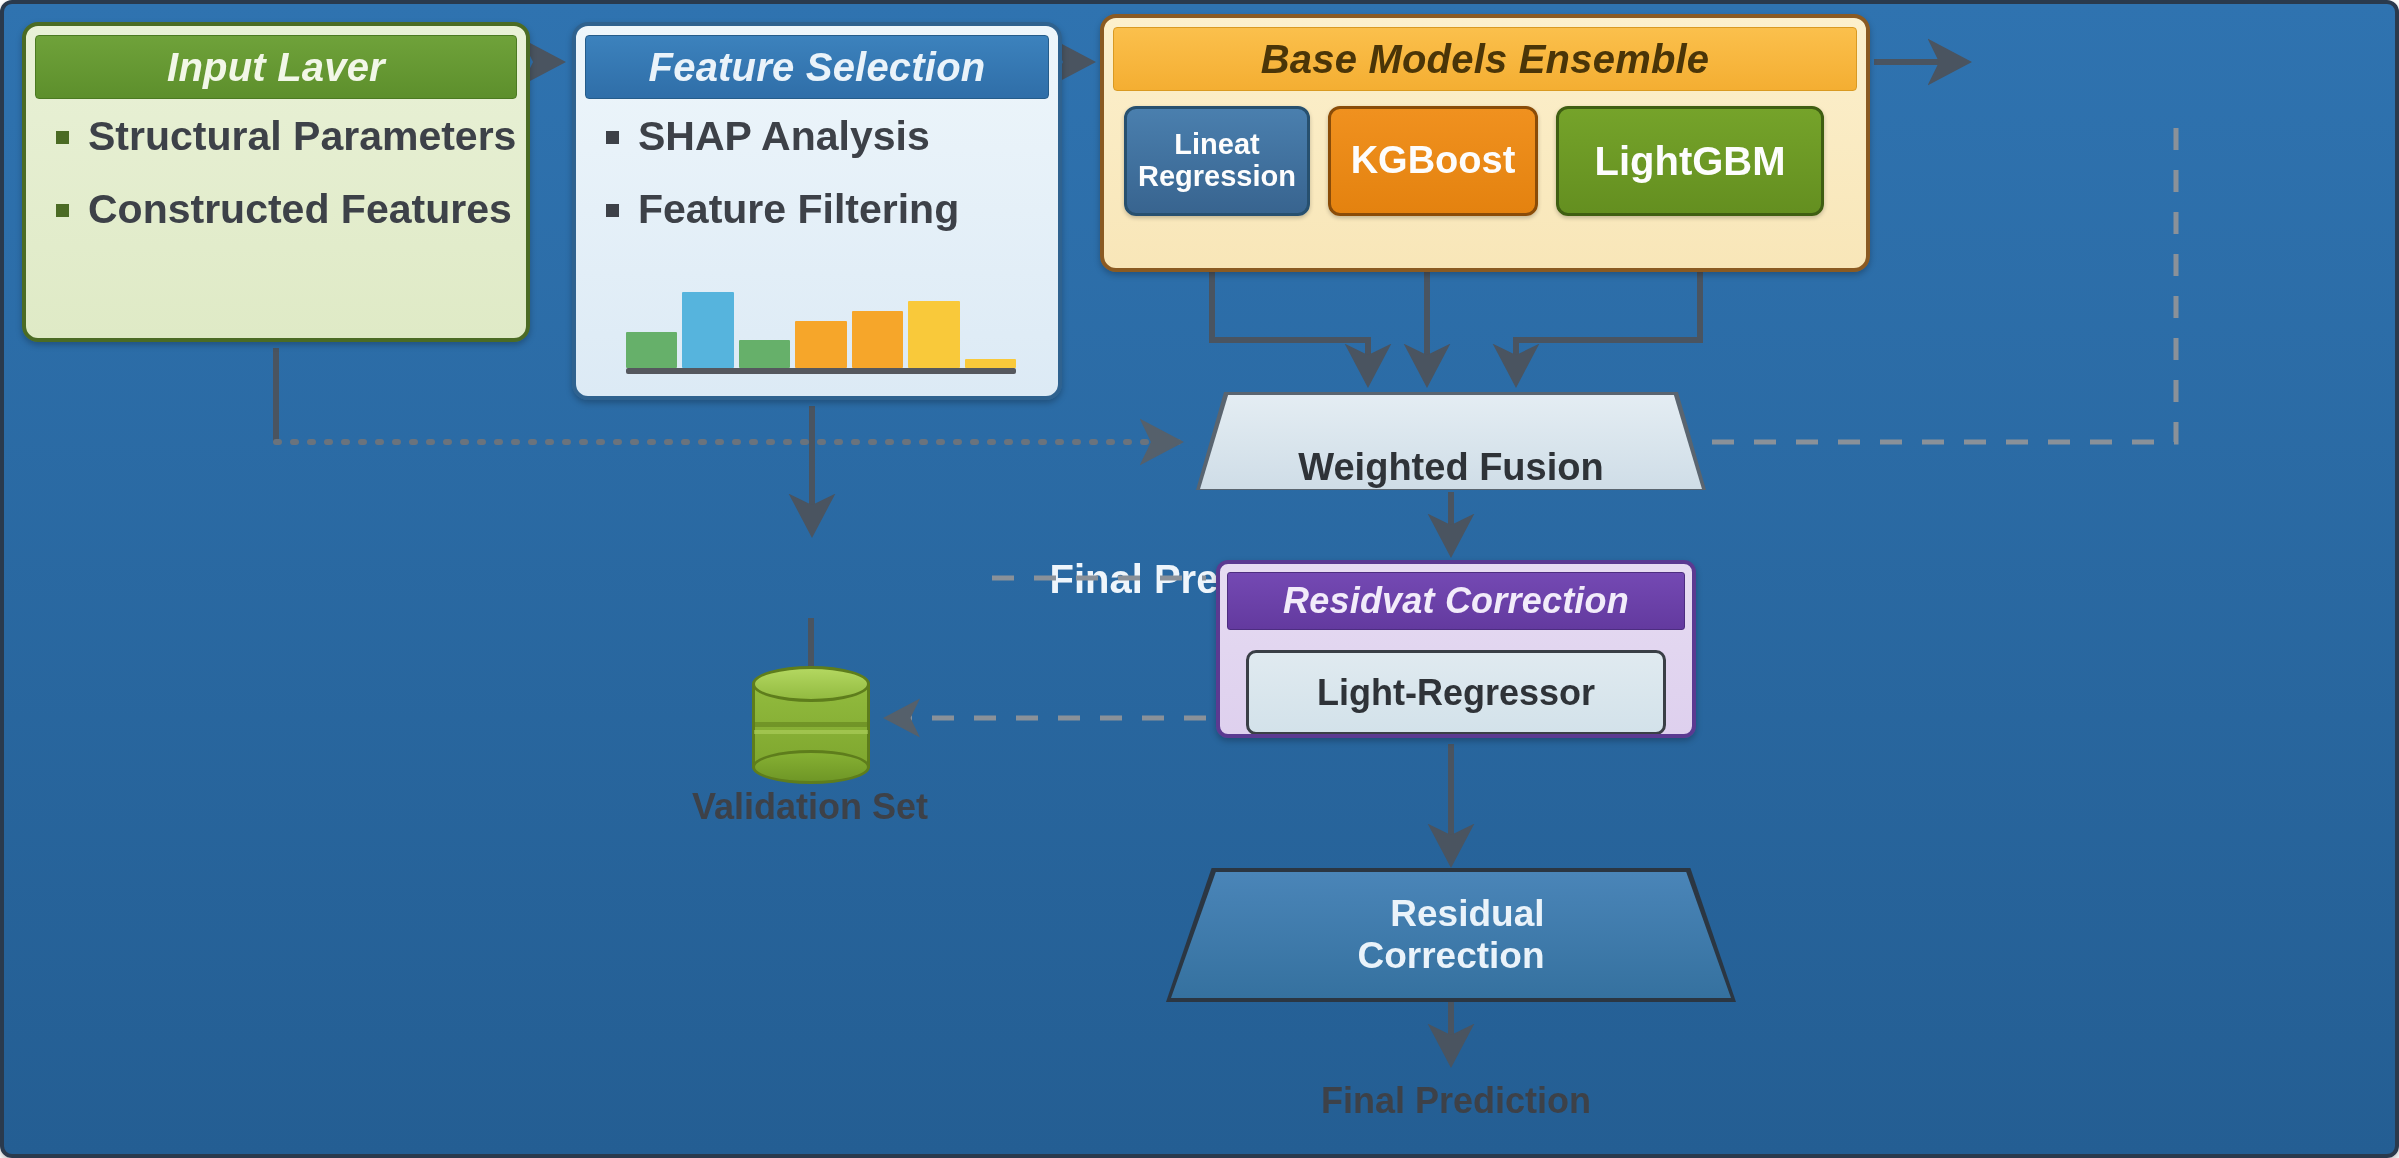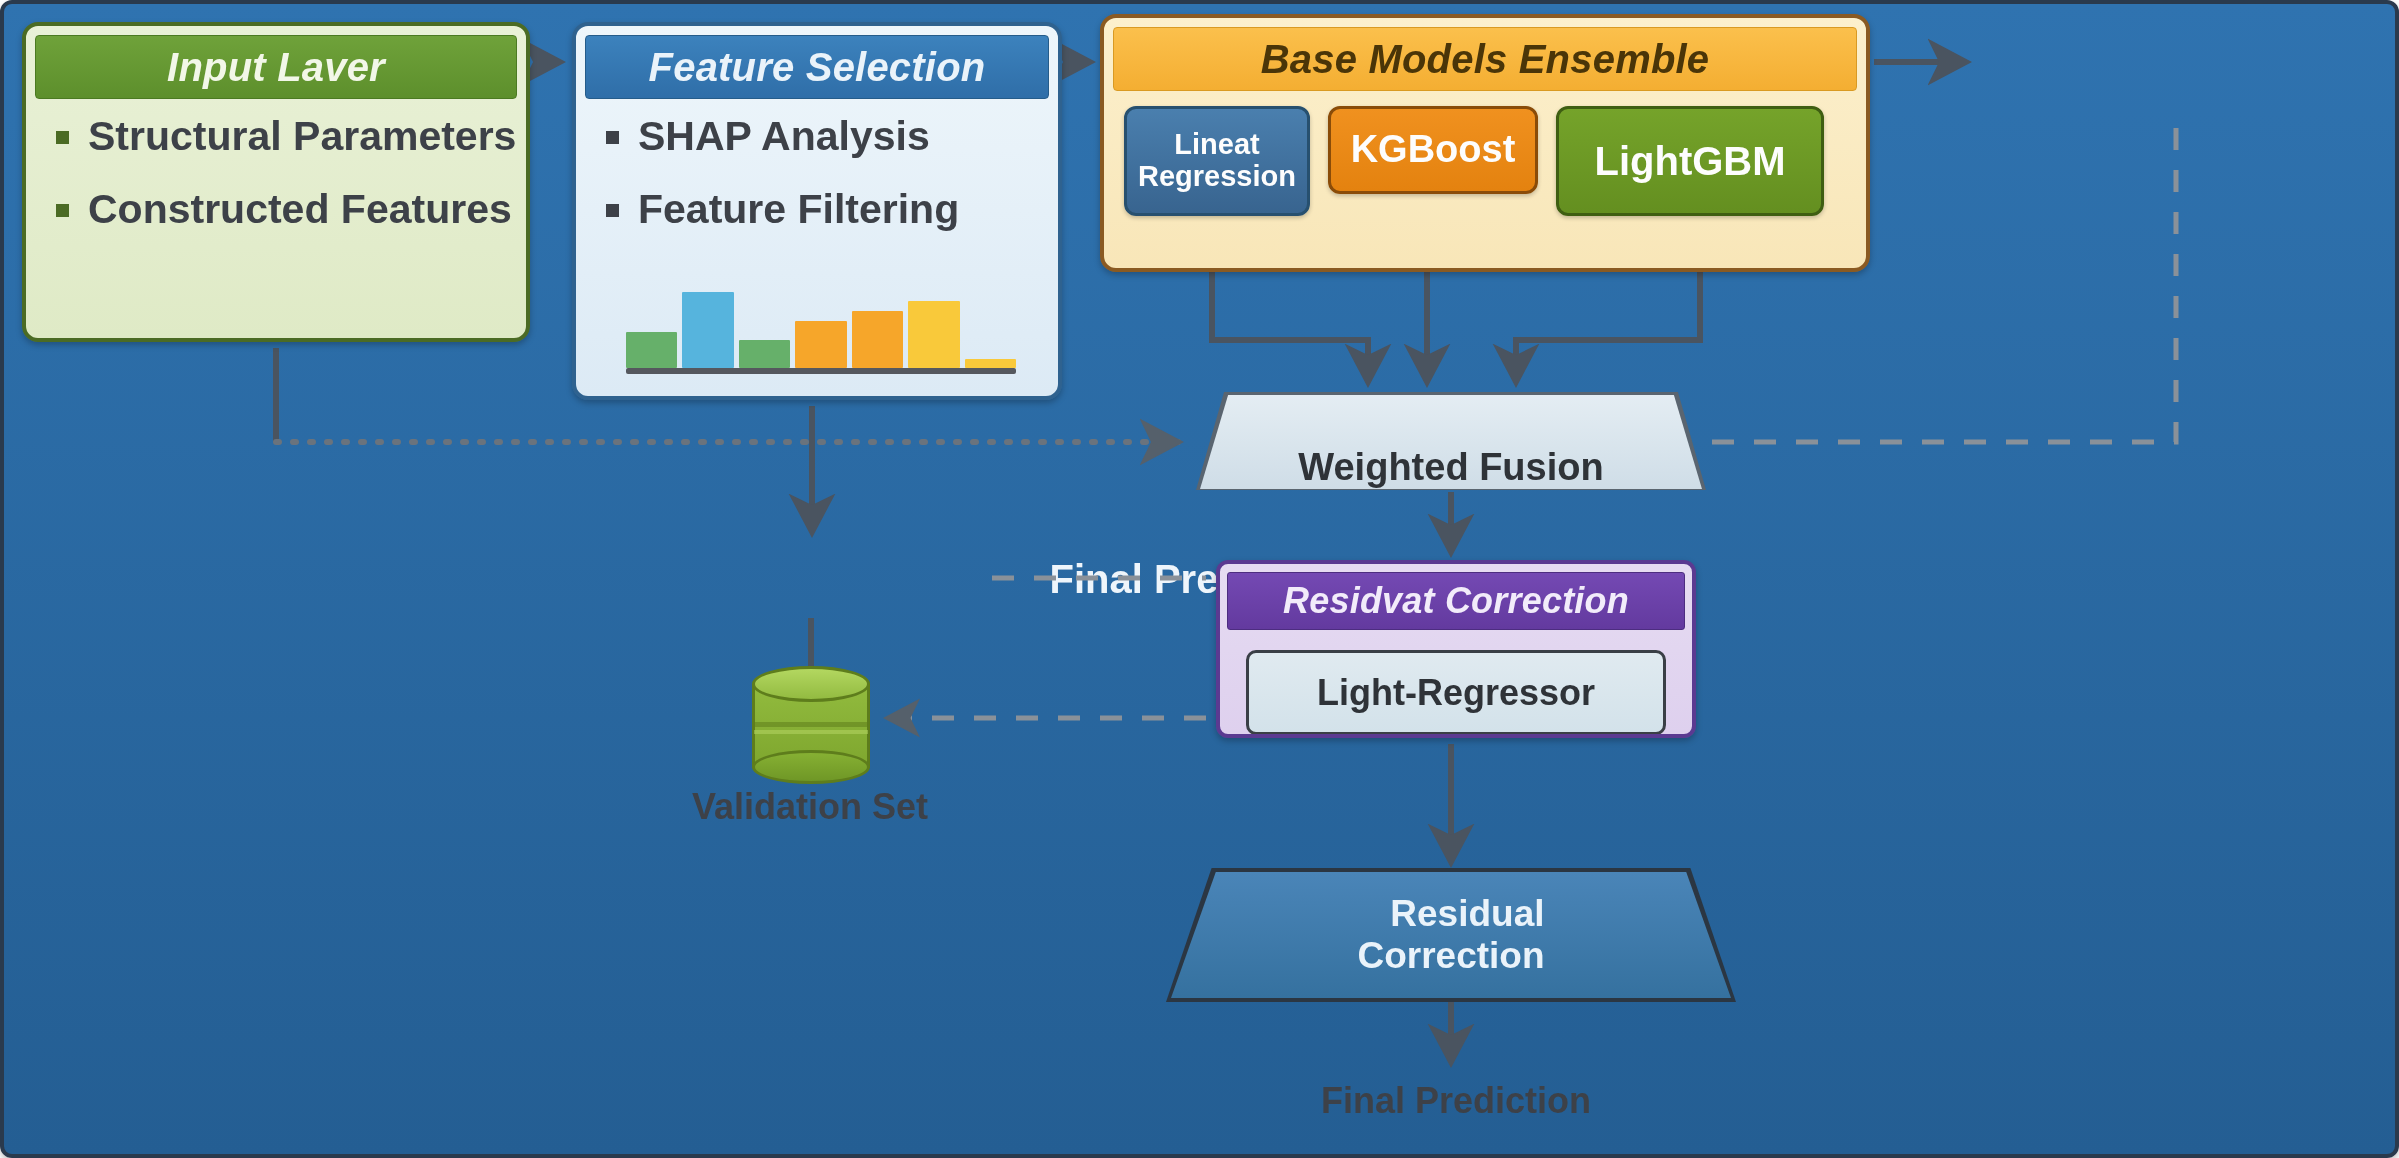--- a/index.html
+++ b/index.html
@@ -122,21 +122,21 @@
     padding:6px 8px;
     box-shadow:0 2px 4px rgba(0,0,0,.22);
     line-height:1.1;
   }
   #model-linear{
     width:186px;height:110px;font-size:29px;
     background:linear-gradient(180deg,#4a7fae 0%,#38648f 100%);
     border-color:#27506f;
   }
   #model-xgboost{
-    width:210px;height:88px;font-size:38px;
+    width:210px;height:110px;font-size:38px;
     background:linear-gradient(180deg,#f0911f 0%,#e4820f 100%);
     border-color:#8a4c08;
   }
   #model-lightgbm{
     width:268px;height:110px;font-size:40px;
     background:linear-gradient(180deg,#75a32a 0%,#648f20 100%);
     border-color:#3f5e12;
   }
 
   

